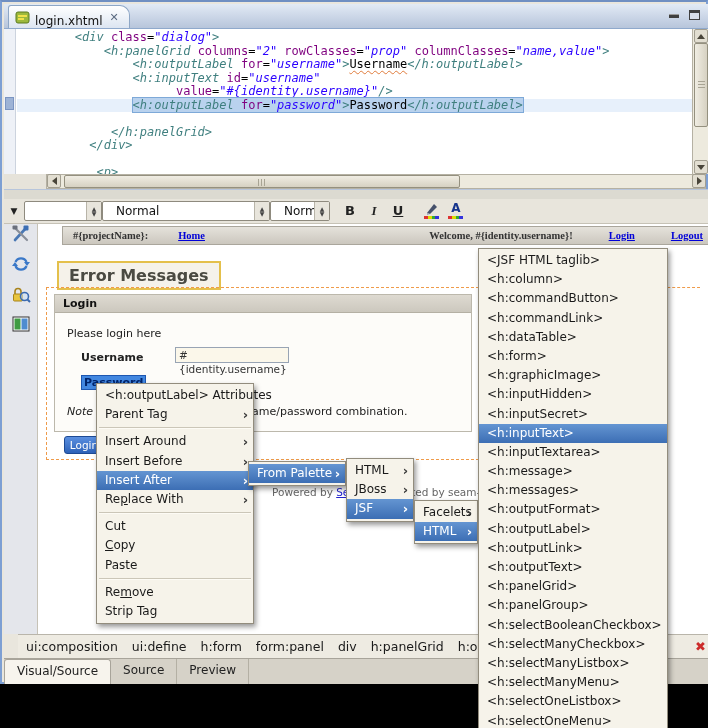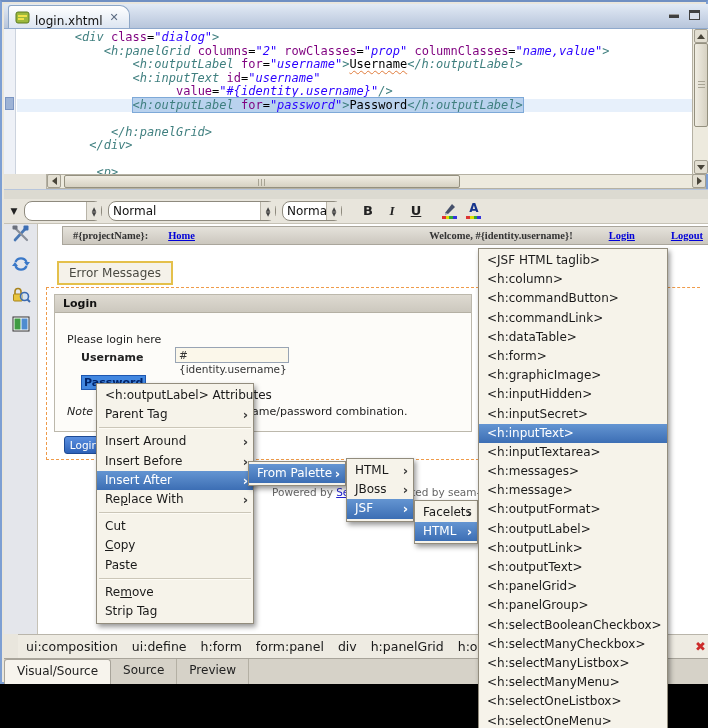--- a/index.html
+++ b/index.html
@@ -47,50 +47,50 @@
   .tri.left  { border-top:4px solid transparent; border-bottom:4px solid transparent; border-right:5px solid #49453a; }
   .tri.right { border-top:4px solid transparent; border-bottom:4px solid transparent; border-left:5px solid #49453a; }
 
   
   .splitter { position:absolute; left:2px; top:187px; width:704px; height:10px; background:#dcdad1; border-top:1px solid #b7c5db; text-align:center; }
   .sash-arrows { font-size:7px; color:#3465a4; letter-spacing:2px; line-height:9px; }
 
   
   .fmt { position:absolute; left:2px; top:197px; width:704px; height:25px; background:#e8e5dc; border-bottom:1px solid #c6c2b6; display:flex; align-items:center; }
   .fmt-dd { width:20px; text-align:center; font-size:9px; color:#222; }
-  .combo { height:20px; background:#fff; border:1px solid #8e8a7e; border-radius:8px; position:relative; font-size:12px; color:#111; line-height:18px; padding-left:4px; margin-right:6px; }
+  .combo { height:20px; background:#fff; border:1px solid #8e8a7e; border-radius:2px; position:relative; font-size:12px; color:#111; line-height:18px; padding-left:13px; }
   .combo .stepper { position:absolute; right:0; top:0; width:15px; height:100%; border-left:1px solid #b8b4a8; background:#e8e5dc; display:flex; flex-direction:column; align-items:center; justify-content:center; font-size:6px; line-height:5px; color:#444; }
   .c1 { width:78px; } .c2 { width:168px; } .c3 { width:60px; }
   .fbtn { width:24px; height:20px; text-align:center; line-height:20px; font-size:13px; color:#222; }
   .fbtn.b { font-weight:bold; }
   .fbtn.i { font-style:italic; font-family:"Liberation Serif",serif; font-weight:bold; }
   .fbtn.u { text-decoration:underline; font-weight:bold; }
   .coloricon { width:24px; height:20px; position:relative; text-align:center; }
   .rainbow { position:absolute; left:4px; bottom:2px; width:15px; height:3px; background:linear-gradient(90deg,#d33 0 25%,#dd0 25% 50%,#3a3 50% 75%,#33d 75% 100%); }
   .aletter { font-size:12px; font-weight:bold; color:#16348c; line-height:15px; }
 
   
   .side { position:absolute; left:2px; top:222px; width:34px; height:410px; background:#e4e6eb; border-right:1px solid #c6c2b6; }
   .side .icon { width:20px; height:20px; margin:0 auto; display:block; }
   .s1{ margin-top:4px;} .sgap{ height:10px; }
 
   
   .canvas { position:absolute; left:36px; top:222px; width:670px; height:410px; background:#fff; }
   .welcome { position:absolute; left:24px; top:2px; width:652px; height:19px; background:linear-gradient(#e5e2db,#cbc7be); border:1px solid #aaa69c; display:flex; align-items:center; font-size:10.5px; font-weight:bold; color:#333; padding:0 10px;font-family:Liberation Serif, serif; }
-  .welcome .home { margin-left:20px;text-align:center; }
+  .welcome .home { margin-left:30px;text-align:center; }
   .welcome .right { margin-left:auto; display:flex; gap:36px; align-items:center; }
   a.lnk { color:#0000d8; text-decoration:underline; font-weight:bold; }
-  .error-tab { position:absolute; left:19px; top:37px; padding:3px 10px; border:2px solid #e4c04b; background:#f5f2ea; font-size:12px; color:#4a4a42; }
+  .error-tab { position:absolute; left:19px; top:37px; padding:3px 10px; border:2px solid #e4c04b; background:#f5f2ea; font-size:16px; color:#4a4a42;font-weight:bold; }
   .dash-rect { position:absolute; left:8px; top:63px; width:433px; height:173px; border:1px dashed #ef9b4a; }
   .dash-top2 { position:absolute; left:441px; top:63px; width:221px; height:0; border-top:1px dashed #ef9b4a; }
 
   .panel { position:absolute; left:16px; top:70px; width:418px; height:138px; border:1px solid #bcb8ac; background:#fdfcf9; }
   .panel-h { height:18px; background:linear-gradient(#dedad1,#ccc8be); border-bottom:1px solid #b4b0a4; font-size:11px; font-weight:bold; color:#111; line-height:17px; padding-left:8px; }
   .panel-b { position:relative; height:119px; }
-  .intro { position:absolute; left:12px; top:20px; font-size:11px; color:#222; }
+  .intro { position:absolute; left:12px; top:14px; font-size:11px; color:#222; }
   .lbl { position:absolute; left:26px; font-size:11px; font-weight:bold; color:#222; }
   .uname { top:38px; }
   .uinput { position:absolute; left:120px; top:34px; width:114px; height:16px; background:#fbf7ea; border:1px solid #98a4b4; font-size:10.5px; color:#333; line-height:14px; padding-left:3px; }
   .pwd { position:absolute; left:26px; top:62px; font-size:11px; font-weight:bold; background:#4287e0; color:#00246b; border:1px solid #1d56b0; padding:0 2px; }
   .note { position:absolute; left:12px; top:92px; font-size:11px; color:#222; }
   .login-btn { position:absolute; left:26px; top:212px; width:40px; height:18px; background:linear-gradient(#5a8fe0,#2d62b8); border:1px solid #1d4a94; border-radius:3px; color:#fff; font-size:10.5px; text-align:center; line-height:16px; }
   .powered { position:absolute; left:234px; top:262px; font-size:10.5px; color:#666; }
   .powered a { color:#2222cc; text-decoration:underline; }
 
   
@@ -321,22 +321,22 @@
     <div class="mi"><span>&lt;h:column&gt;</span></div>
     <div class="mi"><span>&lt;h:commandButton&gt;</span></div>
     <div class="mi"><span>&lt;h:commandLink&gt;</span></div>
     <div class="mi"><span>&lt;h:dataTable&gt;</span></div>
     <div class="mi"><span>&lt;h:form&gt;</span></div>
     <div class="mi"><span>&lt;h:graphicImage&gt;</span></div>
     <div class="mi"><span>&lt;h:inputHidden&gt;</span></div>
     <div class="mi"><span>&lt;h:inputSecret&gt;</span></div>
     <div class="mi hl"><span>&lt;h:inputText&gt;</span></div>
     <div class="mi"><span>&lt;h:inputTextarea&gt;</span></div>
+    <div class="mi"><span>&lt;h:message&gt;</span></div>
     <div class="mi"><span>&lt;h:messages&gt;</span></div>
-    <div class="mi"><span>&lt;h:message&gt;</span></div>
     <div class="mi"><span>&lt;h:outputFormat&gt;</span></div>
     <div class="mi"><span>&lt;h:outputLabel&gt;</span></div>
     <div class="mi"><span>&lt;h:outputLink&gt;</span></div>
     <div class="mi"><span>&lt;h:outputText&gt;</span></div>
     <div class="mi"><span>&lt;h:panelGrid&gt;</span></div>
     <div class="mi"><span>&lt;h:panelGroup&gt;</span></div>
     <div class="mi"><span>&lt;h:selectBooleanCheckbox&gt;</span></div>
     <div class="mi"><span>&lt;h:selectManyCheckbox&gt;</span></div>
     <div class="mi"><span>&lt;h:selectManyListbox&gt;</span></div>
     <div class="mi"><span>&lt;h:selectManyMenu&gt;</span></div>

